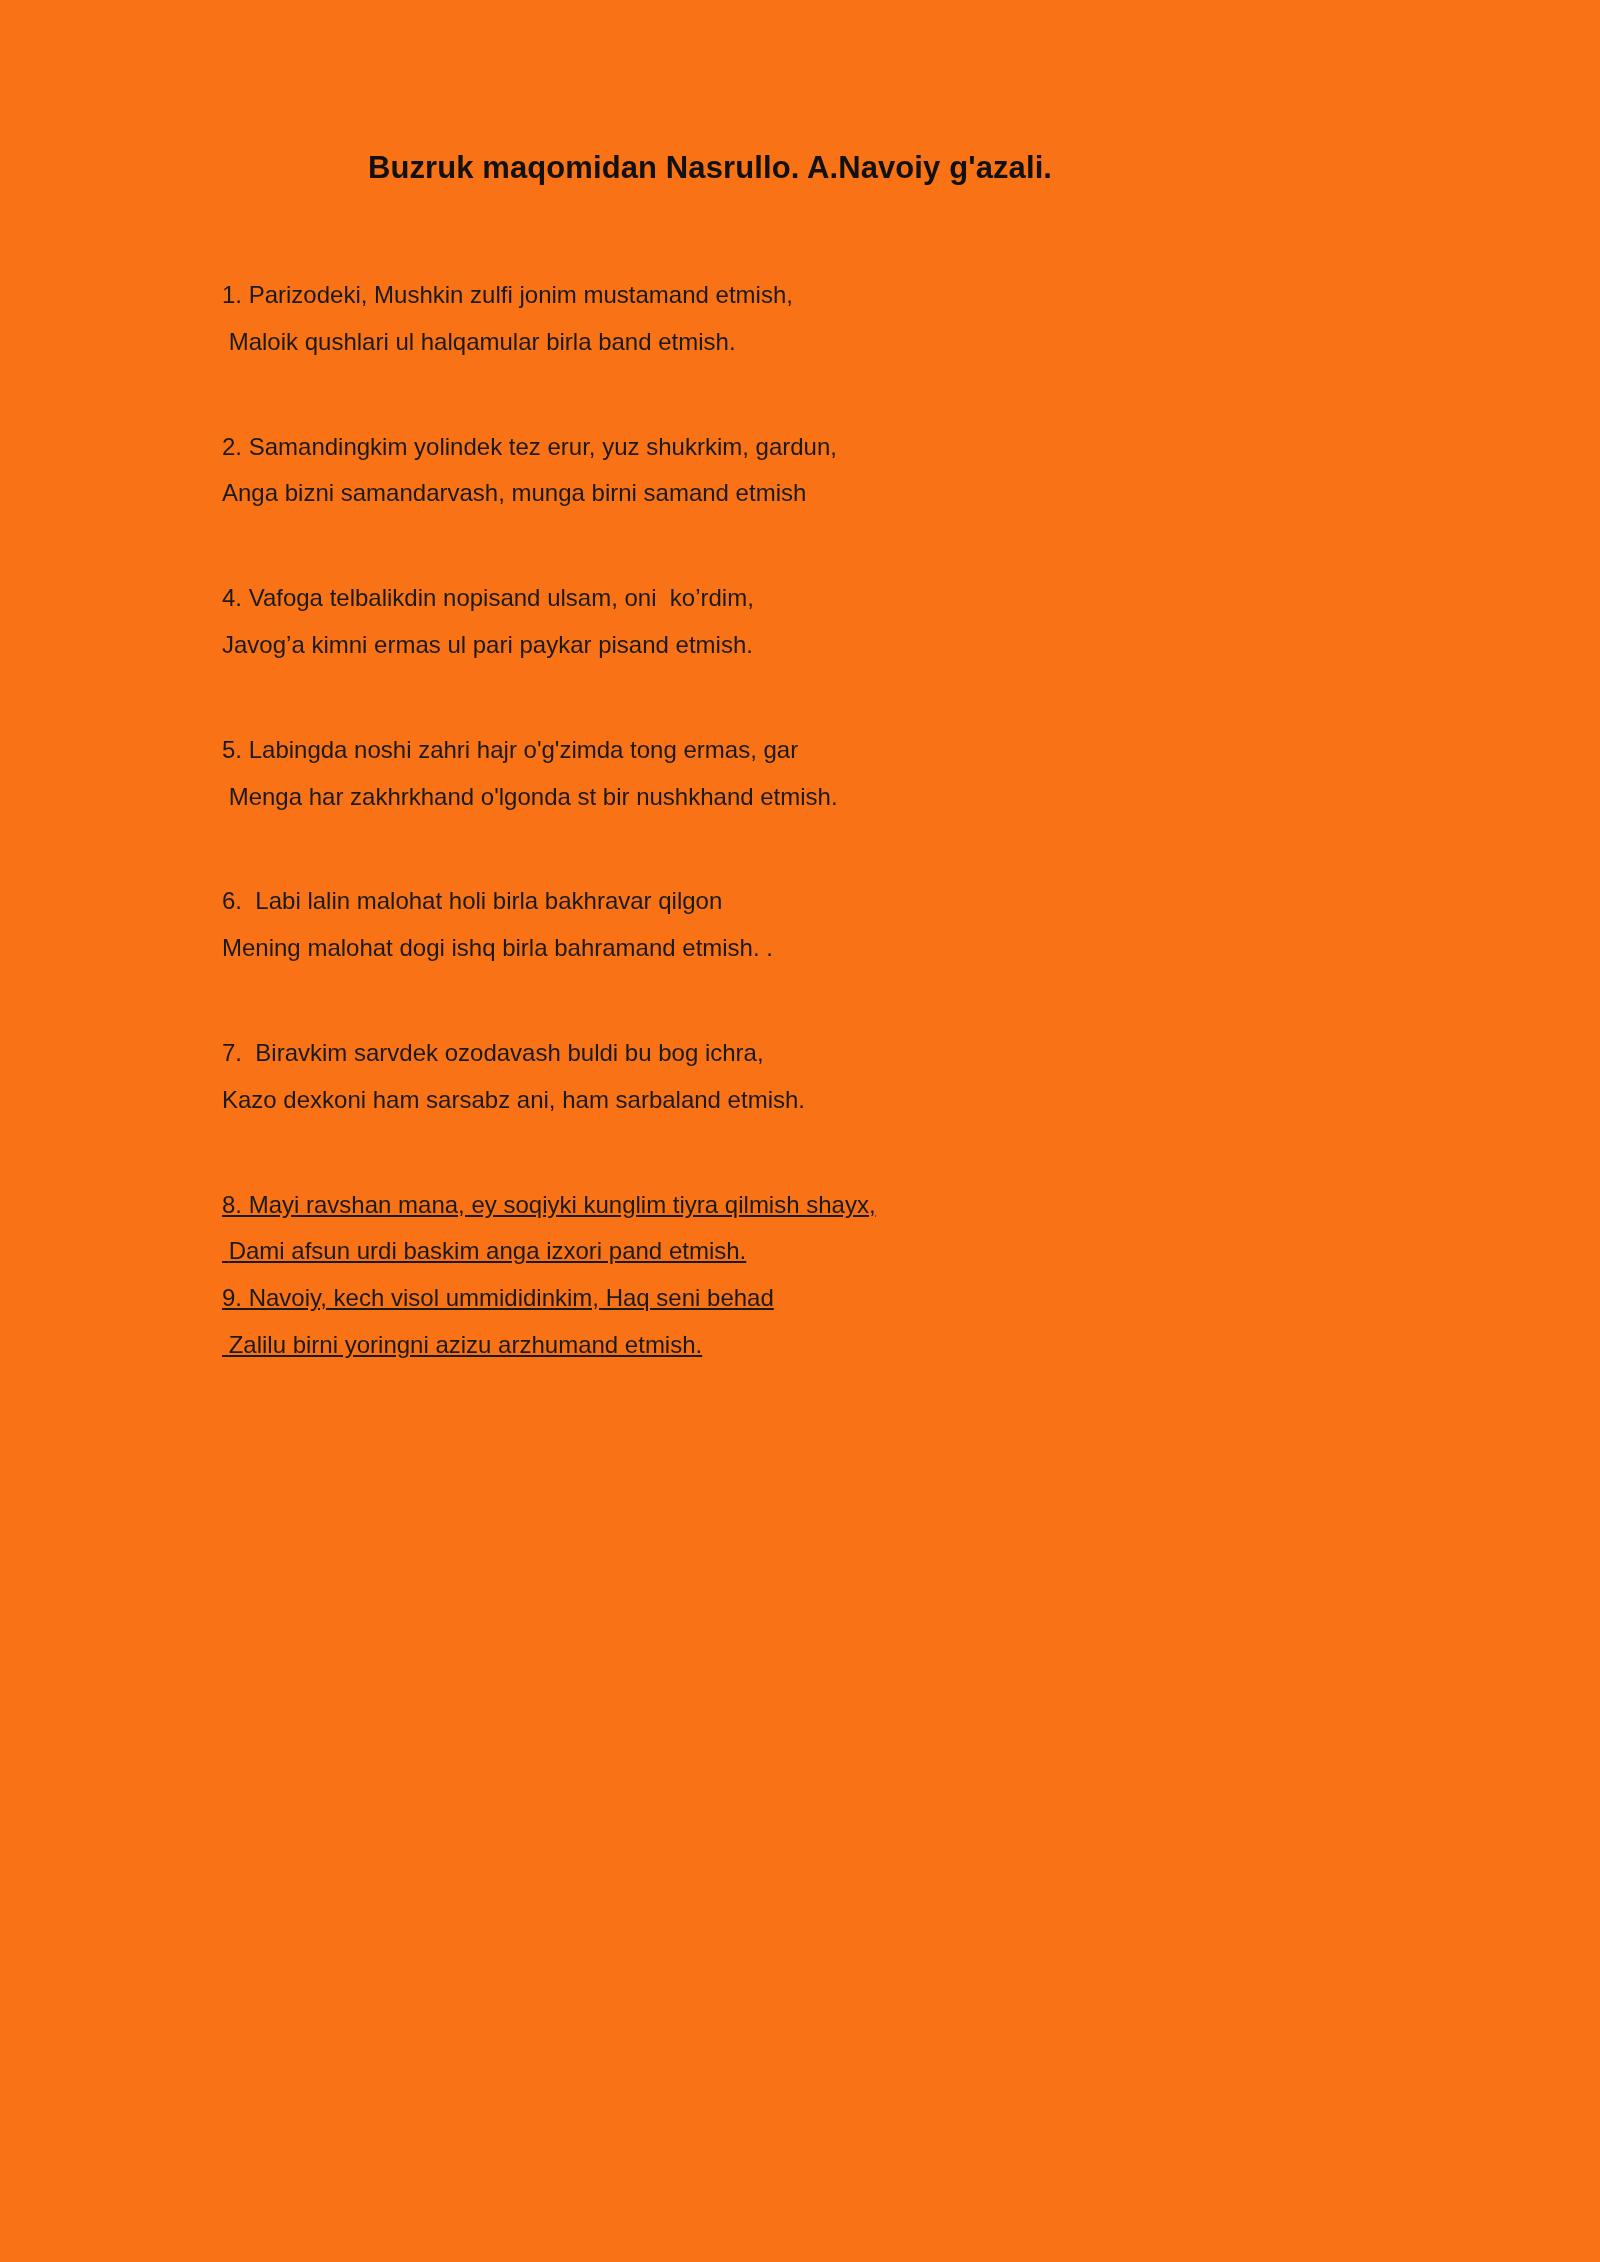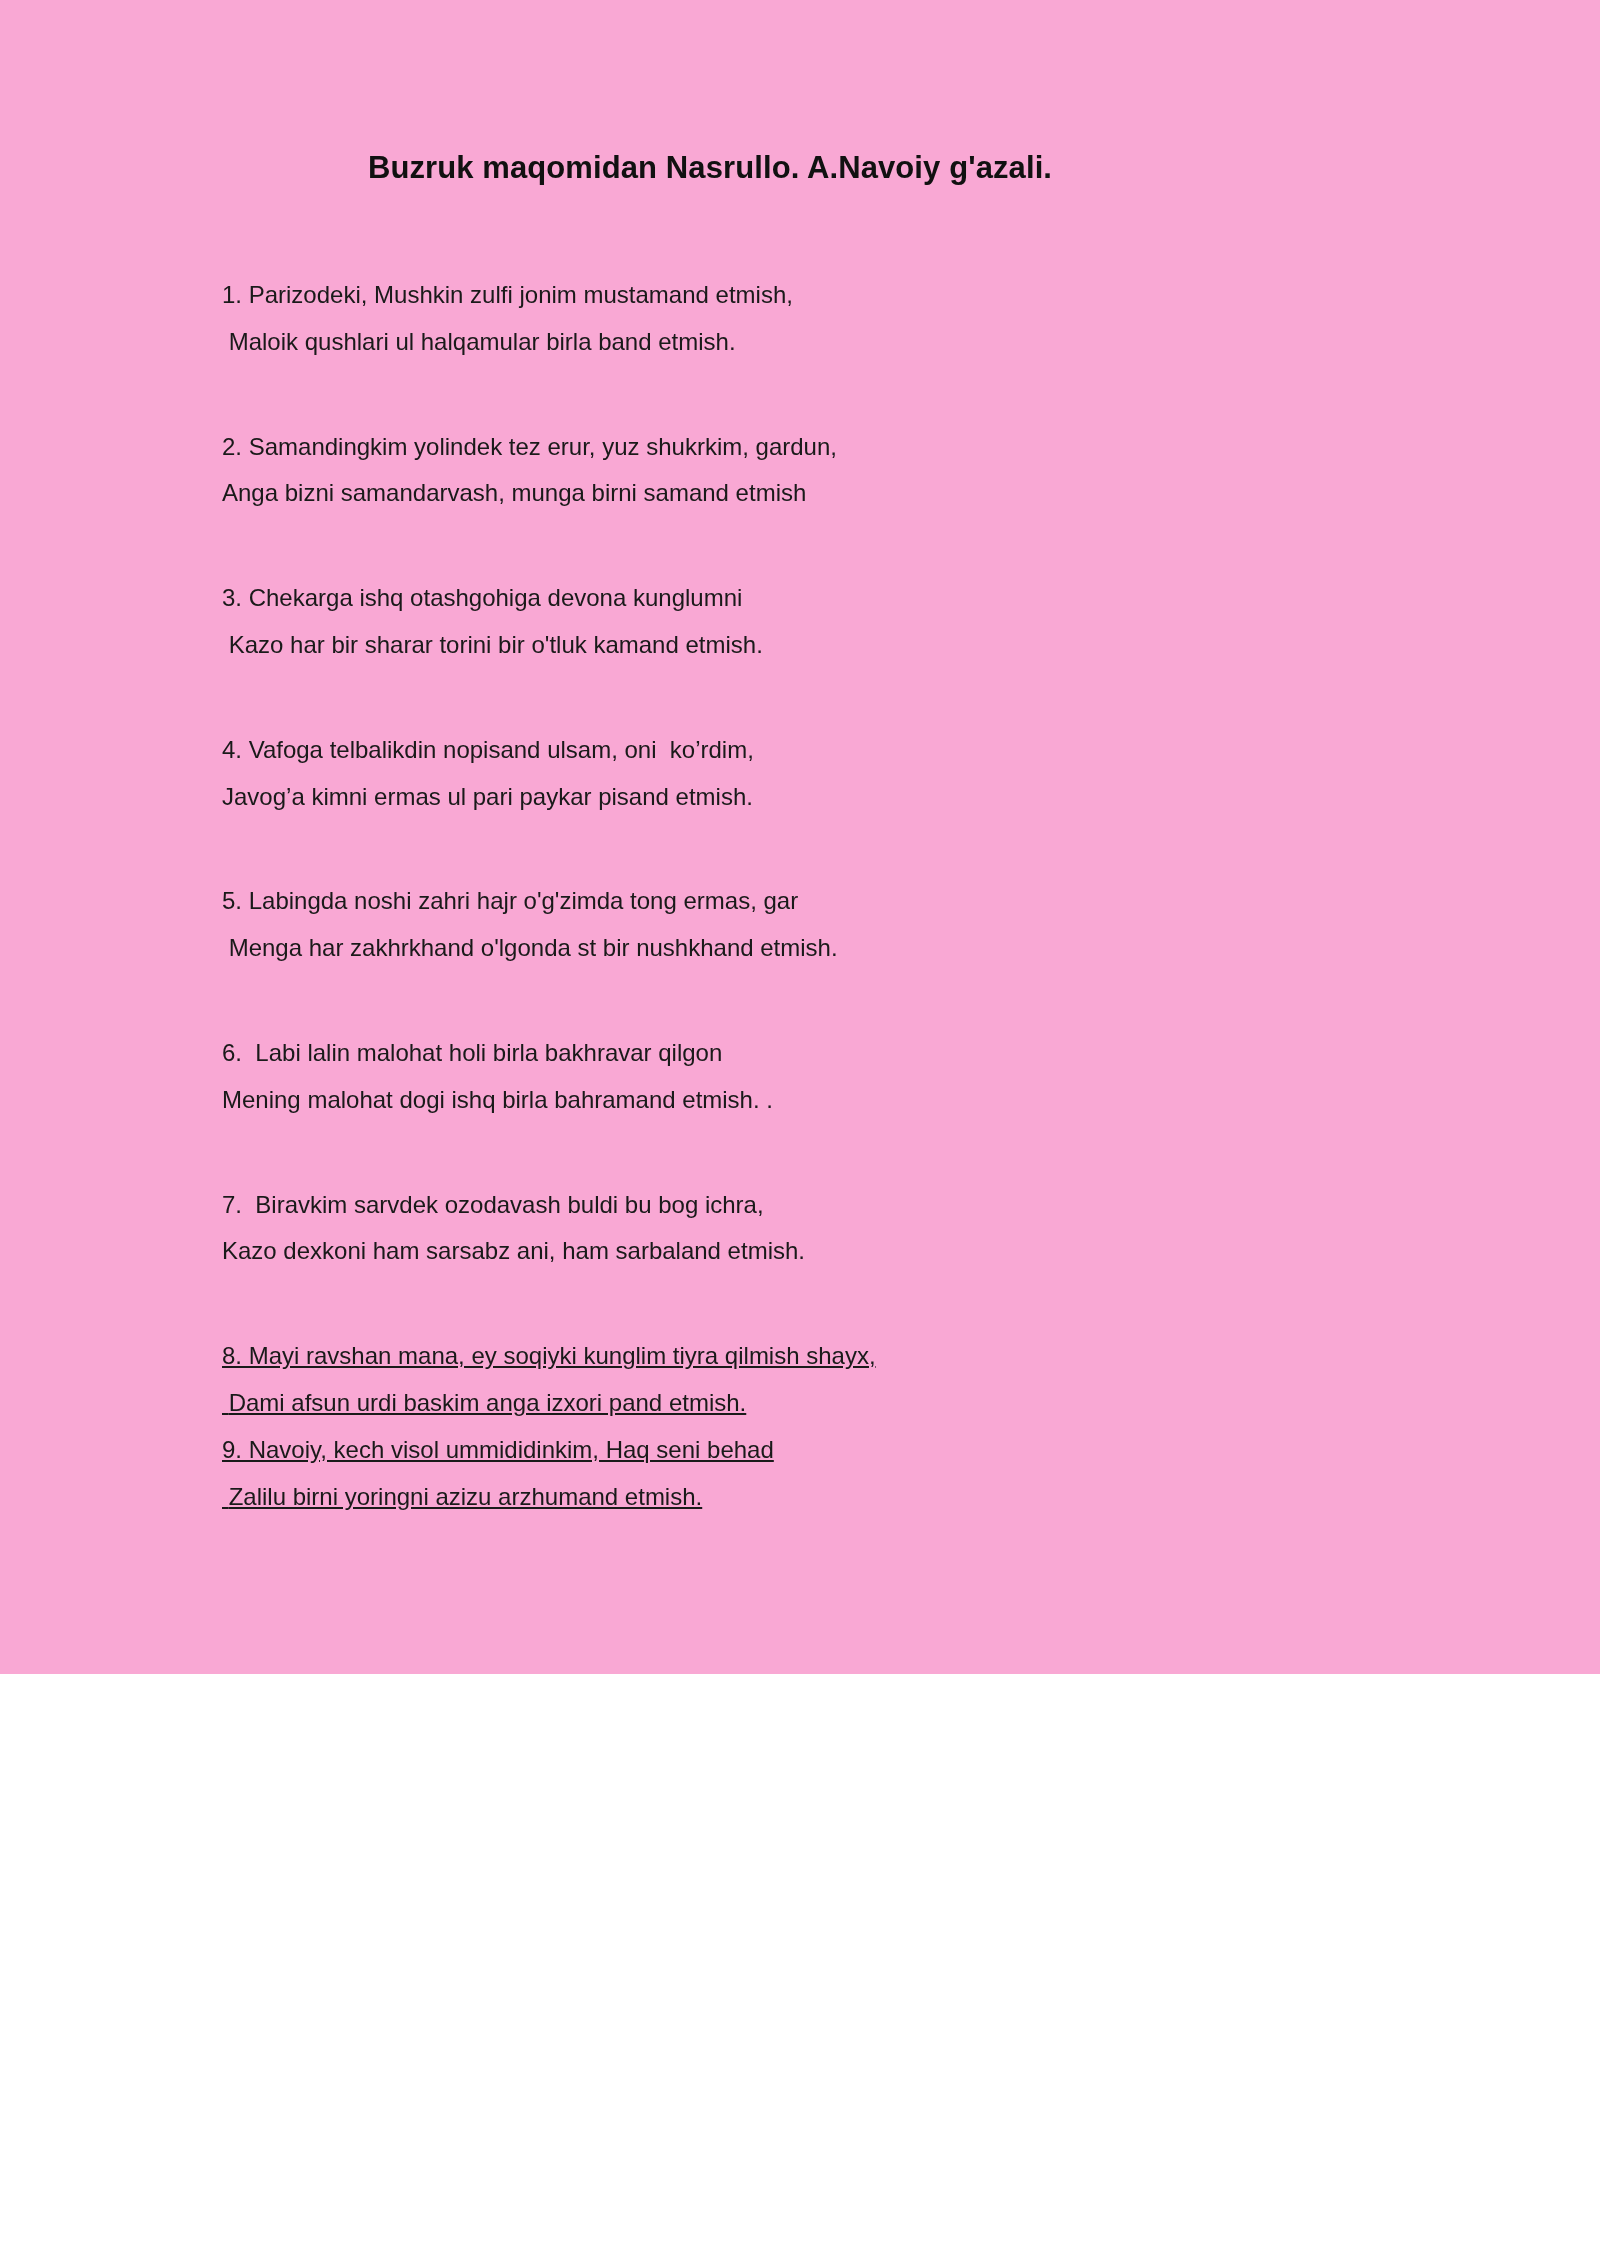--- a/index.html
+++ b/index.html
@@ -10,22 +10,22 @@
   body {
     width: 1600px;
     height: 2262px;
     font-family: "Liberation Sans", sans-serif;
     color: #1a1a1a;
     -webkit-font-smoothing: antialiased;
   }
   .page {
     position: relative;
     width: 1600px;
-    height: 1674px;
-    background: #f9a8d4;
+    height: 2262px;
+    background: #f97316;
     box-sizing: border-box;
     padding: 10px;
     overflow: hidden;
   }
   .doc-title {
     margin: 0;
     padding: 0;
     position: absolute;
     top: 150px;
     left: 0;
@@ -72,24 +72,20 @@
     <div class="stanza">
       <div class="line">1. Parizodeki, Mushkin zulfi jonim mustamand etmish,</div>
       <div class="line"> Maloik qushlari ul halqamular birla band etmish.</div>
     </div>
 
     <div class="stanza">
       <div class="line">2. Samandingkim yolindek tez erur, yuz shukrkim, gardun,</div>
       <div class="line">Anga bizni samandarvash, munga birni samand etmish</div>
     </div>
 
-    <div class="stanza">
-      <div class="line">3. Chekarga ishq otashgohiga devona kunglumni</div>
-      <div class="line"> Kazo har bir sharar torini bir o'tluk kamand etmish.</div>
-    </div>
 
     <div class="stanza">
       <div class="line">4. Vafoga telbalikdin nopisand ulsam, oni  ko’rdim,</div>
       <div class="line">Javog’a kimni ermas ul pari paykar pisand etmish.</div>
     </div>
 
     <div class="stanza">
       <div class="line">5. Labingda noshi zahri hajr o'g'zimda tong ermas, gar</div>
       <div class="line"> Menga har zakhrkhand o'lgonda st bir nushkhand etmish.</div>
     </div>

